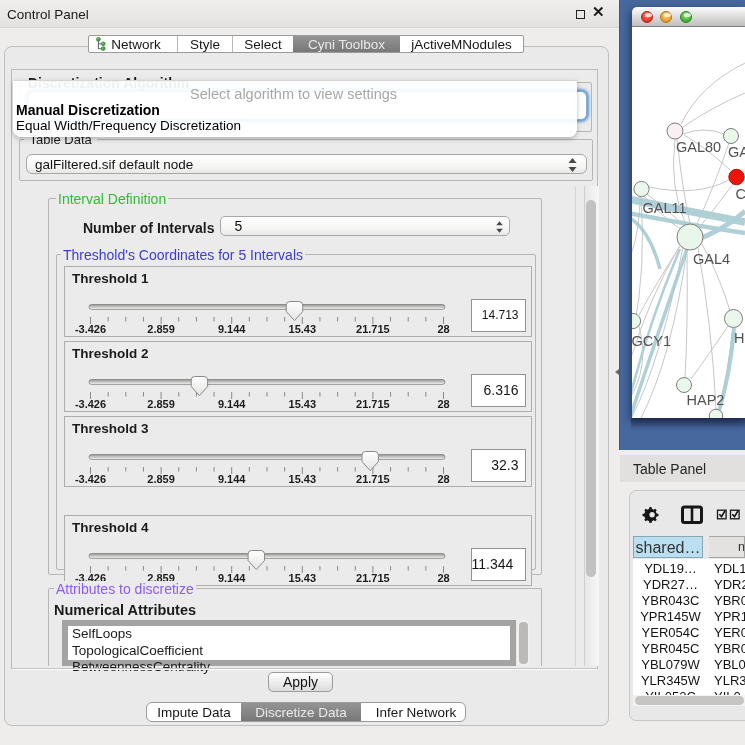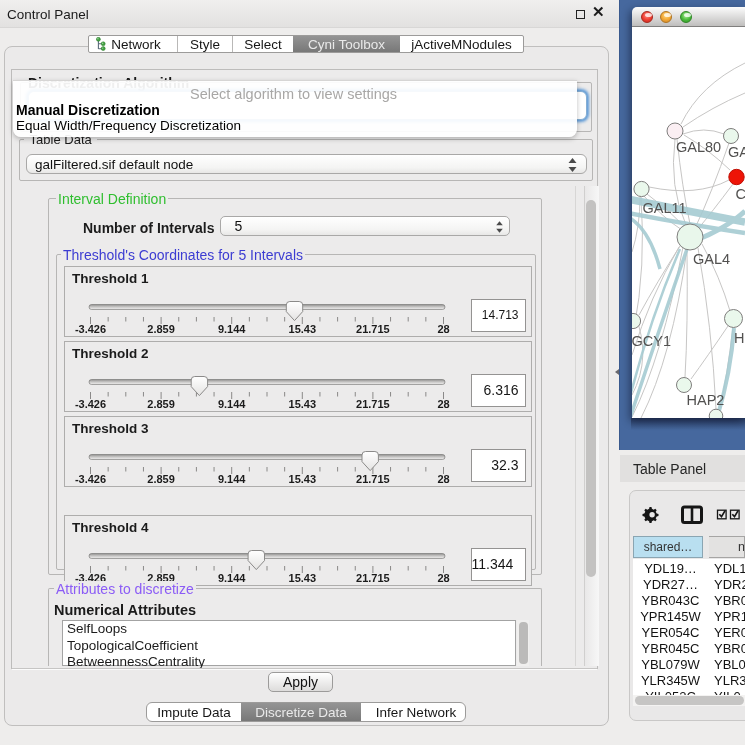--- a/index.html
+++ b/index.html
@@ -52,21 +52,21 @@
 #ivlbl { left:56px; top:191px; color:#2fbe2f; }
 #numlbl { left:83px; top:220px; font-size:14px; font-weight:bold; color:#1b1b1b; }
 #numcombo { left:219.5px; top:216px; width:290px; height:20px; background:linear-gradient(#ffffff,#f4f4f3 70%,#e8e7e6); border:1px solid #a9a8a7; border-radius:5px; font-size:14px; color:#111; line-height:18px; padding-left:14px; }
 #thgrp { left:56px; top:254px; width:480px; height:316px; }
 #thlbl { left:61px; top:247px; color:#3c3cd2; }
 
 .tpanel { left:64px; width:468px; height:71px; border:1px solid #aeadac; background:#ecebeb; }
 #atgrp { left:48px; top:588px; width:494px; height:78px; border-bottom:none !important; border-bottom-left-radius:0; border-bottom-right-radius:0; }
 #atlbl { left:54px; top:581px; color:#8b5cf6; }
 #numattr { left:54px; top:602px; font-size:14.5px; font-weight:bold; color:#1b1b1b; }
-#attrlist { left:62px; top:620px; width:454px; height:46px; background:#fff; border:1px solid #a3a3a3; font-size:13.5px; color:#1b1b1b; }
+#attrlist { left:62px; top:620px; width:454px; height:46px; background:#fff; border:6px solid #a3a3a3; font-size:13.5px; color:#1b1b1b; }
 #attrlist div { padding-left:4px; height:16.5px; line-height:16.5px; }
 #alsb { left:517px; top:620px; width:12px; height:46px; background:#f0efee; }
 #alsbthumb { left:519px; top:622px; width:9px; height:42px; background:#bbbab9; border-radius:4px; }
 
 #sepline { left:12px; top:668px; width:585px; height:2px; border-top:1px solid #c6c5c4; border-bottom:1px solid #fbfbfb; }
 #applybtn { left:268px; top:672px; width:65px; height:20px; background:linear-gradient(#ffffff,#dddcdb); border:1px solid #9c9b9a; border-radius:5px; font-size:14px; color:#111; text-align:center; line-height:18px; }
 
 #btabs { left:146px; top:702px; width:320px; height:20px; background:#fff; border:1px solid #9c9b9a; border-radius:6px; display:flex; font-size:13.5px; color:#161616; }
 #btabs .seg { display:flex; align-items:center; justify-content:center; height:100%; }
 #btabs .dark { background:linear-gradient(#949494,#787878); color:#e9e9e9; }
@@ -80,21 +80,21 @@
 .light { top:11px; width:12px; height:12px; border-radius:50%; }
 .light::after { content:""; position:absolute; left:2.5px; top:1px; width:7px; height:4px; border-radius:50%; background:rgba(255,255,255,0.75); filter:blur(0.7px); }
 #lr { left:641px; background:radial-gradient(circle at 50% 35%, #ff8a80 0%, #ee3c30 55%, #c22b20 100%); border:0.5px solid #a5281e;}
 #lo { left:660px; background:radial-gradient(circle at 50% 35%, #ffd97e 0%, #f2a633 55%, #c5812a 100%); border:0.5px solid #ad7423;}
 #lg { left:680px; background:radial-gradient(circle at 50% 35%, #b4ef9e 0%, #48ba3a 55%, #349328 100%); border:0.5px solid #2f8426;}
 #canvas { left:632px; top:27px; width:113px; height:391px; background:#fff; }
 
 #tpbar { left:620px; top:455px; width:125px; height:27px; background:#e1e0df; }
 #tpbar span { position:absolute; left:13px; top:6px; font-size:14px; color:#262626; }
 #tblbox { left:629px; top:490px; width:125px; height:231px; background:#e9e8e8; border:1px solid #c9c8c7; border-radius:7px; }
-#tblhdr1 { left:633px; top:536px; width:70px; height:22px; background:#b9dff0; border:1px solid #8aa5b2; font-size:12px; color:#333; text-align:center; line-height:21px; }
+#tblhdr1 { left:633px; top:536px; width:70px; height:22px; background:#b9dff0; border:1px solid #8aa5b2; font-size:16px; color:#333; text-align:center; line-height:21px; }
 #tblhdr2 { left:709px; top:536px; width:36px; height:22px; background:#e3e2e1; border:1px solid #a6a5a4; border-left:none; font-size:12.5px; color:#333; padding-left:29px; line-height:21px; overflow:hidden; }
 #tblrows { left:633px; top:559px; width:112px; height:136px; background:#fff; overflow:hidden; font-size:13px; color:#131313; padding-top:1.5px; }
 #tblrows .r { height:16.1px; line-height:16.3px; display:flex; }
 #tblrows .c1 { width:75px; text-align:center; }
 #tblrows .c2 { width:37px; padding-left:6px; overflow:hidden; }
 #tblsb { left:633px; top:695px; width:112px; height:11px; background:#f4f3f2; }
 #tblsbthumb { left:635px; top:696px; width:109px; height:9px; background:#c6c5c4; border-radius:4.5px; }
 </style>
 </head>
 <body>

